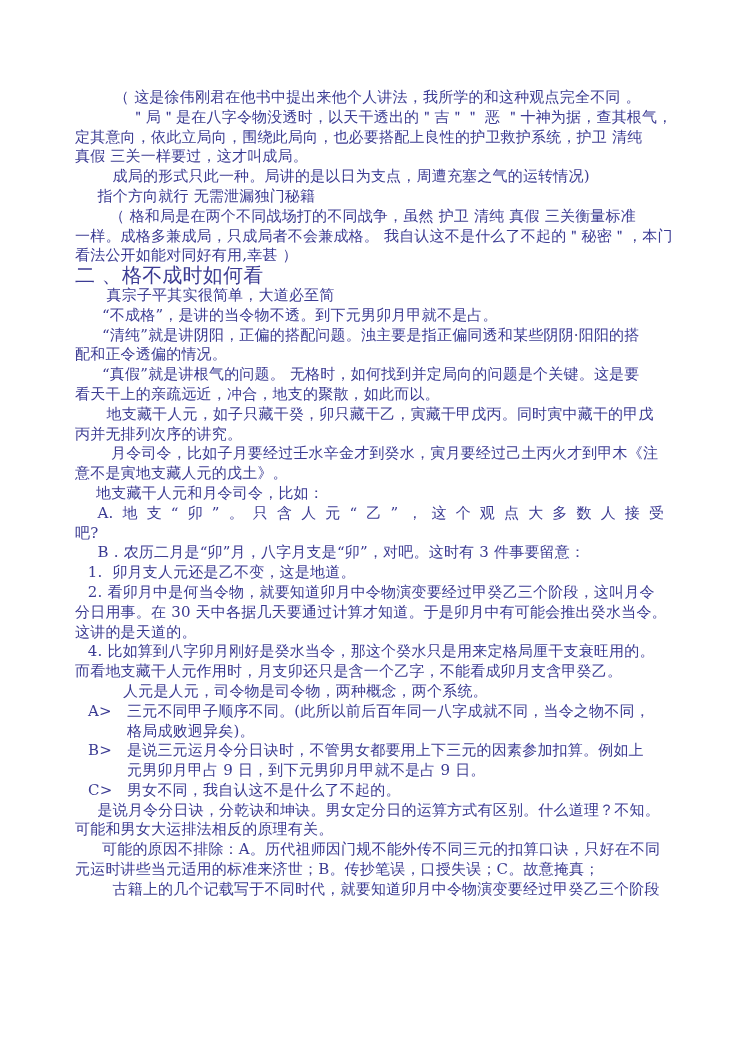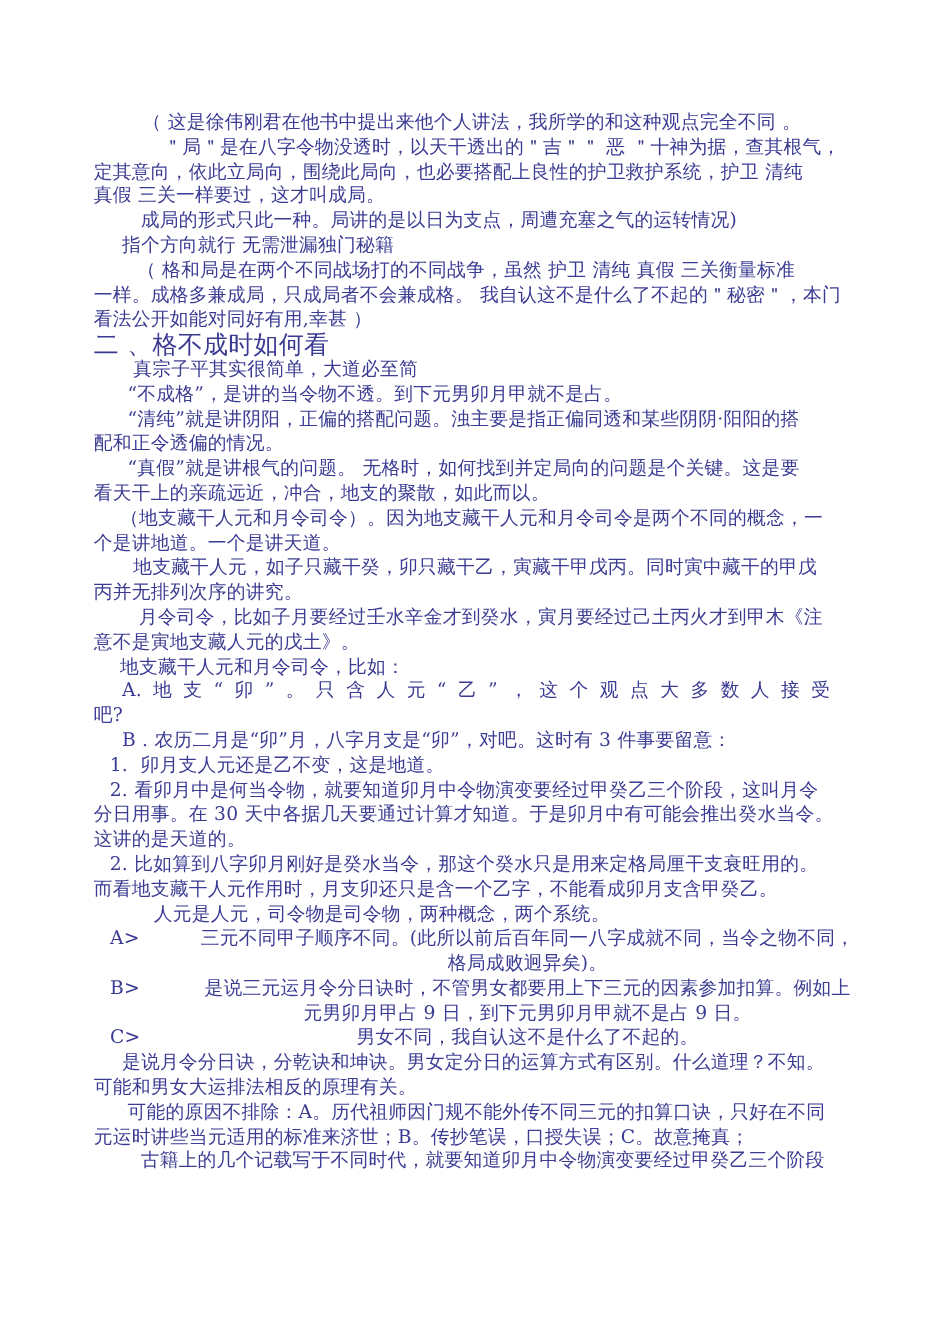--- a/index.html
+++ b/index.html
@@ -33,21 +33,20 @@
   .spread { word-spacing:4px; }
   .hang { display:flex; }
   .hang .marker {
     flex:0 0 39px;
     padding-left:13px;
     white-space:pre;
   }
   .hang .htext {
     flex:1;
     white-space:pre-wrap;
-    text-align:center;
   }
 </style>
 </head>
 <body style="--ink: #3b3b93; background: rgb(255, 255, 255);">
 
 <div class="doc">
   <p class="para" style="text-indent:2.6em">（ 这是徐伟刚君在他书中提出来他个人讲法，我所学的和这种观点完全不同 。</p>
   <p class="para" style="text-indent:3.7em">＂局＂是在八字令物没透时，以天干透出的＂吉＂＂ 恶 ＂十神为据，查其根气，
 定其意向，依此立局向，围绕此局向，也必要搭配上良性的护卫救护系统，护卫 清纯
 真假 三关一样要过，这才叫成局。</p>
@@ -56,35 +55,33 @@
   <p class="para" style="text-indent:2.3em">（ 格和局是在两个不同战场打的不同战争，虽然 护卫 清纯 真假 三关衡量标准
 一样。成格多兼成局，只成局者不会兼成格。 我自认这不是什么了不起的＂秘密＂，本门
 看法公开如能对同好有用,幸甚 ）</p>
   <h2 class="heading">二 、格不成时如何看</h2>
   <p class="para" style="text-indent:2.1em">真宗子平其实很简单，大道必至简</p>
   <p class="para" style="text-indent:1.8em">“不成格”，是讲的当令物不透。到下元男卯月甲就不是占。</p>
   <p class="para" style="text-indent:1.8em">“清纯”就是讲阴阳，正偏的搭配问题。浊主要是指正偏同透和某些阴阴·阳阳的搭
 配和正令透偏的情况。</p>
   <p class="para" style="text-indent:1.8em">“真假”就是讲根气的问题。 无格时，如何找到并定局向的问题是个关键。这是要
 看天干上的亲疏远近，冲合，地支的聚散，如此而以。</p>
-  <p class="para" style="text-indent:1.4em">（地支藏干人元和月令司令）。因为地支藏干人元和月令司令是两个不同的概念，一
-个是讲地道。一个是讲天道。</p>
   <p class="para" style="text-indent:2.1em">地支藏干人元，如子只藏干癸，卯只藏干乙，寅藏干甲戊丙。同时寅中藏干的甲戊
 丙并无排列次序的讲究。</p>
   <p class="para" style="text-indent:2.4em">月令司令，比如子月要经过壬水辛金才到癸水，寅月要经过己土丙火才到甲木《注
 意不是寅地支藏人元的戊土》。</p>
   <p class="para" style="text-indent:1.4em">地支藏干人元和月令司令，比如：</p>
   <p class="para spread" style="text-indent:1.5em">A. 地 支 “ 卯 ” 。 只 含 人 元 “ 乙 ” ， 这 个 观 点 大 多 数 人 接 受
 吧?</p>
   <p class="para" style="text-indent:1.5em">B . 农历二月是“卯”月，八字月支是“卯”，对吧。这时有 3 件事要留意：</p>
   <p class="para" style="text-indent:0.85em">1.  卯月支人元还是乙不变，这是地道。</p>
   <p class="para" style="text-indent:0.85em">2. 看卯月中是何当令物，就要知道卯月中令物演变要经过甲癸乙三个阶段，这叫月令
 分日用事。在 30 天中各据几天要通过计算才知道。于是卯月中有可能会推出癸水当令。
 这讲的是天道的。</p>
-  <p class="para" style="text-indent:0.85em">2. 比如算到八字卯月刚好是癸水当令，那这个癸水只是用来定格局厘干支衰旺用的。
+  <p class="para" style="text-indent:0.85em">4. 比如算到八字卯月刚好是癸水当令，那这个癸水只是用来定格局厘干支衰旺用的。
 而看地支藏干人元作用时，月支卯还只是含一个乙字，不能看成卯月支含甲癸乙。</p>
   <p class="para" style="text-indent:3.2em">人元是人元，司令物是司令物，两种概念，两个系统。</p>
   <div class="hang">
     <span class="marker">A&gt;</span>
     <span class="htext">三元不同甲子顺序不同。(此所以前后百年同一八字成就不同，当令之物不同，
 格局成败迥异矣)。</span>
   </div>
   <div class="hang">
     <span class="marker">B&gt;</span>
     <span class="htext">是说三元运月令分日诀时，不管男女都要用上下三元的因素参加扣算。例如上

